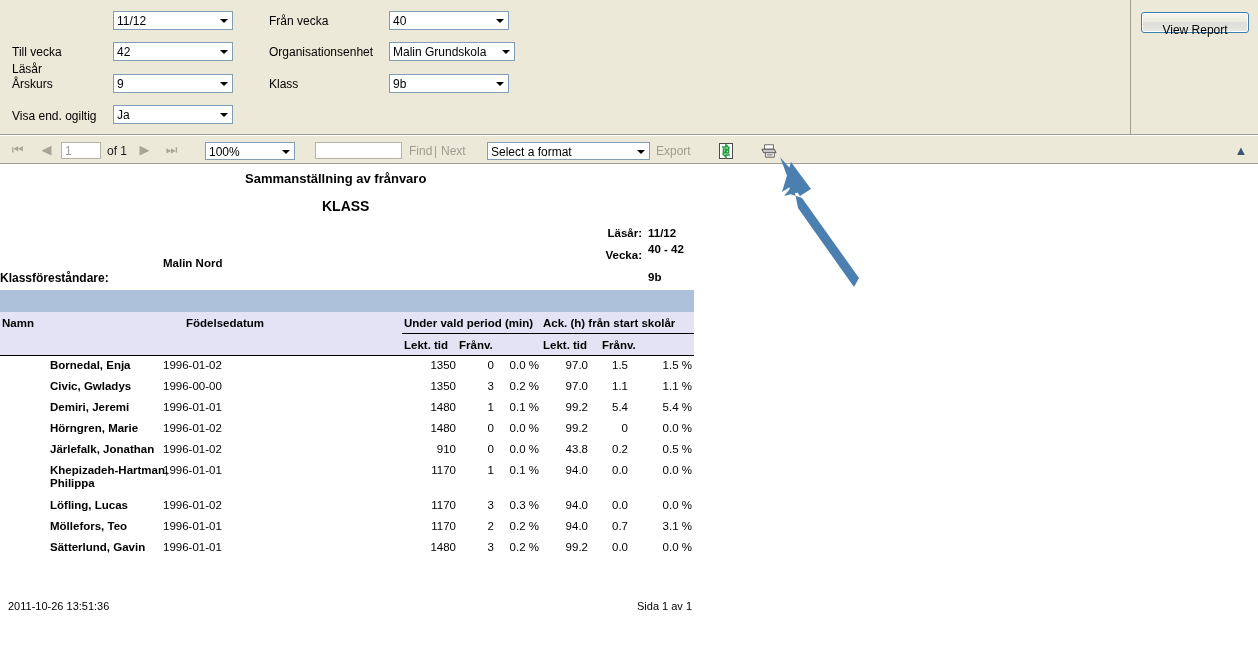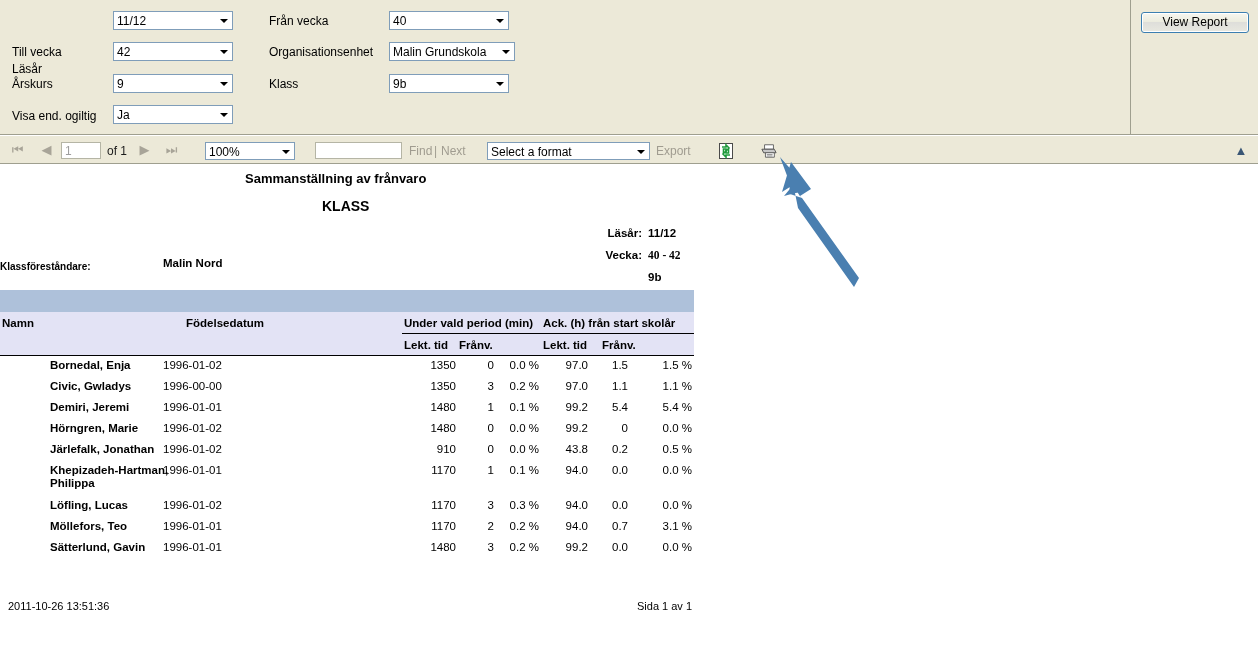--- a/index.html
+++ b/index.html
@@ -72,21 +72,21 @@
     border-radius: 3px;
     background: linear-gradient(to bottom, #f6f6f0 0%, #ececdf 45%, #dededa 50%, #e8e8e0 100%);
     box-shadow: inset 0 0 0 1px #ffffff;
     font-size: 12px;
     font-family: "Liberation Sans", sans-serif;
     color: #000;
     text-align: center;
     line-height: 19px;
     cursor: pointer;
     box-sizing: border-box;
-    padding: 0;
+    padding: 8px;
   }
 
   
   #toolbar {
     position: absolute;
     left: 0; top: 136px;
     width: 1258px; height: 28px;
     background: #ece9d8;
     border-bottom: 1px solid #9f9f8f;
     box-sizing: border-box;
@@ -184,24 +184,24 @@
   }
   #rpt-subtitle {
     left: 322px; top: 33px;
     font-size: 14px; font-weight: bold;
   }
   .meta-label { font-size: 11.5px; font-weight: bold; text-align: right; }
   .meta-value { font-size: 11.5px; font-weight: bold; }
   #meta-lasar-l  { left: 560px; top: 62px;  width: 82px; }
   #meta-lasar-v  { left: 648px; top: 62px; }
   #meta-vecka-l  { left: 560px; top: 84px;  width: 82px; }
-  #meta-vecka-v  { left: 648px; top: 84px; font-family: Liberation Serif, serif; }
+  #meta-vecka-v  { left: 648px; top: 78px; }
   #meta-klass-l  { left: 560px; top: 106px; width: 82px; margin-top: 28px; }
   #meta-klass-v  { left: 648px; top: 106px; }
-  #teacher-label { left: 0px; top: 96px; font-size: 10px; font-weight: bold; }
+  #teacher-label { left: 0px; top: 106px; font-size: 12px; font-weight: bold; }
   #teacher-value { left: 163px; top: 92px; font-size: 11.5px; font-weight: bold; }
 
   
   #tbl-band {
     position: absolute;
     left: 0; top: 125px;
     width: 694px; height: 22px;
     background: #aec1da;
   }
   #tbl-head1 {

